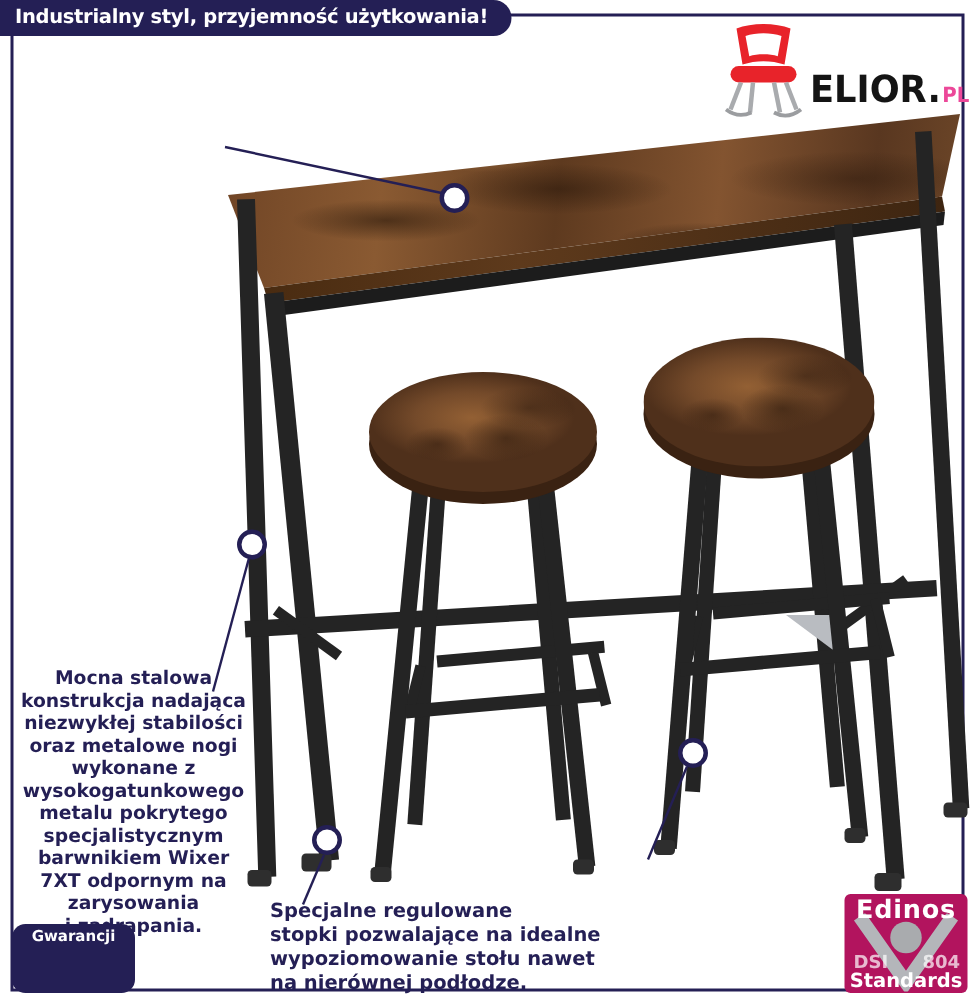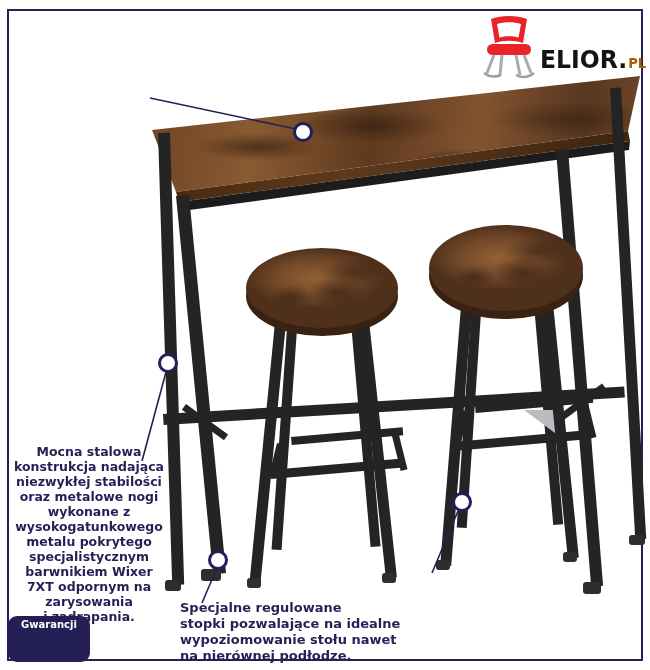--- a/index.html
+++ b/index.html
@@ -9,21 +9,21 @@
   .frame-border{position:absolute;left:7px;top:9px;width:636px;height:652px;
         border:2px solid #241f55;box-sizing:border-box;}
   
   .banner{position:absolute;left:0;top:0;background:#241f55;color:#fff;font-weight:bold;
         font-size:13px;letter-spacing:-0.2px;padding:4px 16px 5px 10px;
         border-radius:0 12px 12px 0;white-space:nowrap;}
   
   .logo{position:absolute;left:482px;top:16px;display:flex;align-items:flex-end;}
   .logo-text{display:flex;align-items:baseline;margin:0 0 8px 4px;transform:scaleX(.94);transform-origin:left bottom;}
   .logo-brand{font-size:25px;font-weight:bold;color:#141414;line-height:1;}
-  .logo-suffix{font-size:14px;font-weight:bold;color:#a16207;line-height:1;margin-left:1px;}
+  .logo-suffix{font-size:14px;font-weight:bold;color:#ec4899;line-height:1;margin-left:1px;}
   
   .callout-text{position:absolute;color:#241f55;font-weight:bold;white-space:pre-line;}
   .p-tabletop{left:38px;top:33px;font-size:13.5px;line-height:18px;}
   .p-frame{left:14px;top:444px;font-size:12.5px;line-height:15px;text-align:center;}
   .p-feet{left:180px;top:600px;font-size:13px;line-height:16px;}
   .p-stools{left:424px;top:572px;font-size:13px;line-height:15.5px;}
   
   .bar{position:absolute;background:#242424;transform-origin:top left;}
   .flat{position:absolute;}
   .foot{position:absolute;background:#2e2e2e;border-radius:3px;}
@@ -106,20 +106,21 @@
   .cert-right{position:absolute;right:5px;bottom:14px;font-size:12px;font-weight:bold;color:rgba(255,255,255,.7);}
   .cert-bottom{position:absolute;bottom:0;left:0;right:0;text-align:center;color:#fff;font-weight:bold;font-size:13px;}
 </style>
 </head>
 <body>
 
 <div class="page">
 
   <div class="frame-border"></div>
 
+  <div class="banner">Industrialny styl, przyjemność użytkowania!</div>
 
   <div>
     <div class="flat table-top wood-top"></div>
     <div class="flat table-edge"></div>
     <div class="flat table-apron"></div>
     <div class="bar tl-bl"></div>
     <div class="bar tl-fl"></div>
     <div class="bar tl-br"></div>
     <div class="bar tl-fr"></div>
     <div class="bar stretcher"></div>
@@ -206,14 +207,24 @@
     <div class="logo-text">
       <span class="logo-brand">ELIOR.</span>
       <span class="logo-suffix">PL</span>
     </div>
   </div>
 
   <div class="warranty">
     <div class="warranty-label">Gwarancji</div>
   </div>
 
+  <div class="cert">
+    <svg class="cert-v" width="74" height="52" viewBox="0 0 74 52">
+      <path d="M6 2 L37 46 L68 2" stroke="#b4b6ba" stroke-width="9" fill="none"></path>
+      <circle cx="37" cy="16" r="10.5" fill="#a9abae"></circle>
+    </svg>
+    <div class="cert-brand">Edinos</div>
+    <div class="cert-left">DSI</div>
+    <div class="cert-right">804</div>
+    <div class="cert-bottom">Standards</div>
+  </div>
 
 </div>
 
 </body></html>

